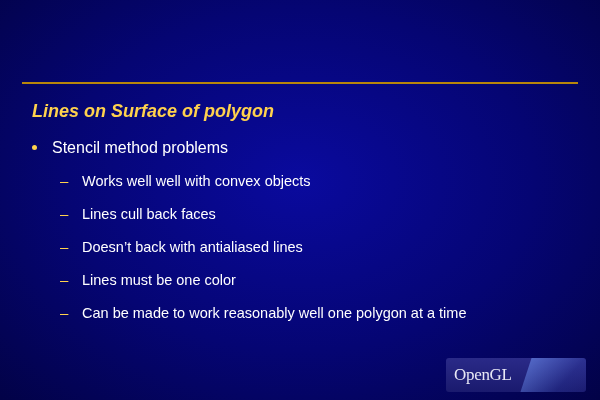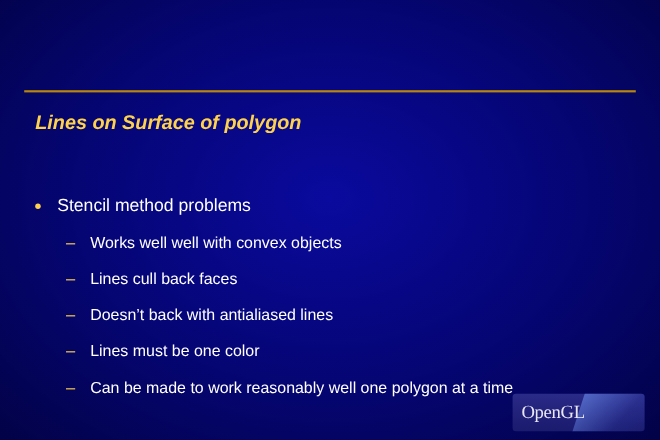--- a/index.html
+++ b/index.html
@@ -60,21 +60,20 @@
     top: 138px;
     width: 530px;
   }
   .bullet-l1 {
     position: relative;
     padding-left: 24px;
     font-size: 16px;
     color: #ffffff;
     margin-bottom: 14px;
     line-height: 20px;
-    margin-top: 40px;
   }
   .bullet-l1 .dot {
     position: absolute;
     left: 4px;
     top: 7px;
     width: 5px;
     height: 5px;
     border-radius: 50%;
     background: #ffd24d;
   }
@@ -126,21 +125,21 @@
     font-size: 6px;
     letter-spacing: 0.3px;
     white-space: nowrap;
   }
 
   
   .opengl {
     position: absolute;
     right: 14px;
     bottom: 8px;
-    width: 120px;
+    width: 140px;
     height: 34px;
     border-radius: 3px;
     background: linear-gradient(180deg, #2a2a88 0%, #1a1a6e 100%);
     overflow: hidden;
   }
   .opengl-text {
     position: absolute;
     left: 8px;
     top: 7px;
     font-size: 17px;

